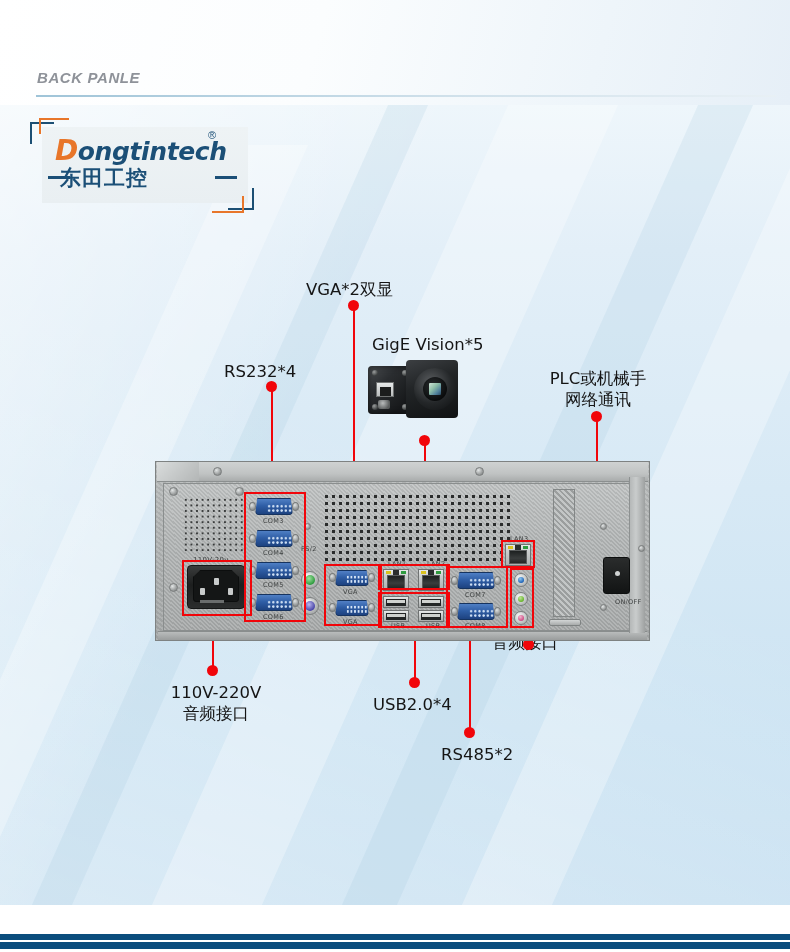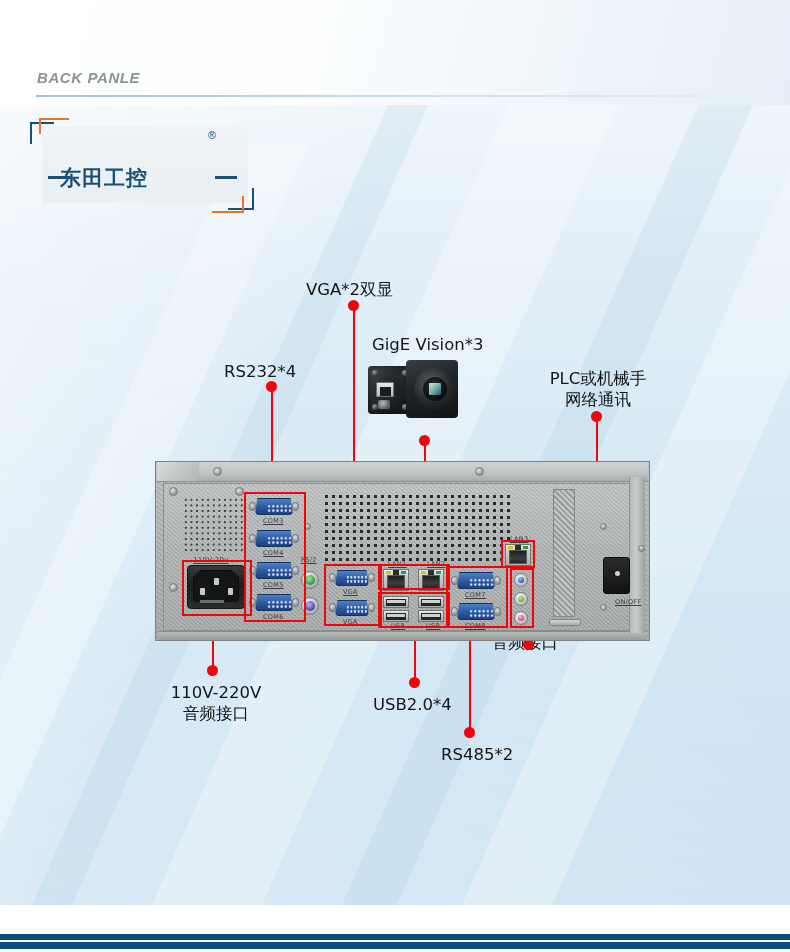--- a/index.html
+++ b/index.html
@@ -113,21 +113,21 @@
     background:linear-gradient(180deg,#4f7fc4 0%,#2f5ea6 45%,#1d4280 100%);
     border:1px solid #16335f;border-radius:3px/5px;box-sizing:border-box;
     clip-path:polygon(6% 0,94% 0,100% 100%,0 100%);}
   .dsub .pins{position:absolute;left:11px;top:5px;width:28px;height:9px;
     background-image:radial-gradient(circle,#cfe0f5 0 1.1px,rgba(0,0,0,0) 1.3px);
     background-size:4.2px 4.4px;}
   .dsub .jack{position:absolute;top:5px;width:7px;height:9px;border-radius:50%;
     background:radial-gradient(circle at 35% 30%,#dfe2e2,#9fa2a2 60%,#7b7e7e 100%);border:1px solid #7a7d7d;box-sizing:border-box;}
   .dsub .jack.l{left:0;} .dsub .jack.r{right:0;}
   .ptxt{position:absolute;color:#3c3f3f;font-size:6.5px;letter-spacing:.3px;
-    font-family:"DejaVu Sans","Liberation Sans",sans-serif;white-space:nowrap;text-decoration:underline;}
+    font-family:"DejaVu Sans","Liberation Sans",sans-serif;white-space:nowrap;}
 
   .ps2{position:absolute;width:18px;height:18px;border-radius:50%;
     background:radial-gradient(circle at 38% 32%,#ffffff 0 8%,#cfd2d2 35%,#a8abab 75%,#8b8e8e 100%);
     border:1px solid #7c7f7f;box-sizing:border-box;}
   .ps2 .inner{position:absolute;left:3px;top:3px;width:10px;height:10px;border-radius:50%;}
   .ps2.green .inner{background:radial-gradient(circle at 40% 35%,#9fe39f,#2f9b3f 70%,#1d6b2a 100%);}
   .ps2.purple .inner{background:radial-gradient(circle at 40% 35%,#b9b6ee,#4a46a8 70%,#2e2b78 100%);}
 
   .vga{position:absolute;width:46px;height:18px;}
   .vga .shell{position:absolute;left:6px;top:1px;width:34px;height:16px;
@@ -226,29 +226,30 @@
 
   <div class="hdr-sub">BACK PANLE</div>
   <div class="hdr-rule"></div>
 
   <div class="logo-wrap">
     <div class="logo-plate"></div>
     <div class="brkt tl-out"></div>
     <div class="brkt tl-in"></div>
     <div class="brkt br-out"></div>
     <div class="brkt br-in"></div>
+    <div class="logo-en"><span class="d">D</span><span>ongtintech</span></div>
     <div class="logo-reg">®</div>
     <div class="logo-dash l"></div>
     <div class="logo-cn">东田工控</div>
     <div class="logo-dash r"></div>
   </div>
 
   <div class="lbl" style="left:306px;top:279px;">VGA*2双显</div>
   <div class="lbl" style="left:224px;top:361px;">RS232*4</div>
-  <div class="lbl" style="left:372px;top:334px;">GigE Vision*3</div>
+  <div class="lbl" style="left:372px;top:334px;">GigE Vision*5</div>
   <div class="lbl c" style="left:530px;top:368px;width:136px;">PLC或机械手</div>
   <div class="lbl c" style="left:530px;top:389px;width:136px;">网络通讯</div>
   <div class="lbl c" style="left:148px;top:682px;width:136px;">110V-220V</div>
   <div class="lbl c" style="left:148px;top:703px;width:136px;">音频接口</div>
   <div class="lbl" style="left:373px;top:694px;">USB2.0*4</div>
   <div class="lbl" style="left:441px;top:744px;">RS485*2</div>
   <div class="lbl" style="left:492px;top:632px;">音频接口</div>
 
   <div class="lead v" style="left:353px;top:305px;height:246px;"></div>
   <div class="dot" style="left:348px;top:300px;"></div>
@@ -346,21 +347,21 @@
     <div class="dsub" style="left:94px;top:132px;">
       <div class="jack l"></div>
       <div class="shell">
           <div class="pins"></div>
         </div>
       <div class="jack r"></div>
     </div>
     <div class="ptxt" style="left:108px;top:152px;">COM6</div>
 
     <div class="screw sm" style="left:149px;top:62px;"></div>
-    <div class="ptxt" style="left:146px;top:95px;">PS/2</div>
+    <div class="ptxt" style="left:146px;top:84px;">PS/2</div>
     <div class="ps2 green" style="left:146px;top:110px;">
         <div class="inner"></div>
       </div>
     <div class="ps2 purple" style="left:146px;top:136px;">
         <div class="inner"></div>
       </div>
 
     <div class="vent" style="left:168px;top:32px;width:190px;height:72px;"></div>
 
     <div class="vga" style="left:174px;top:108px;">

